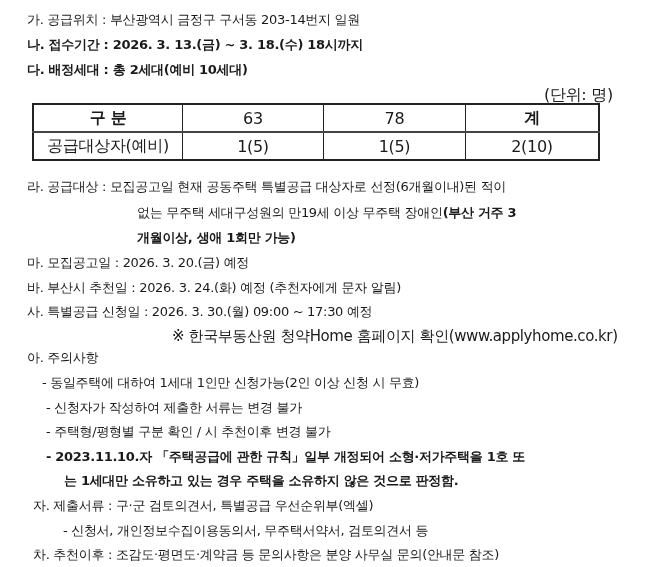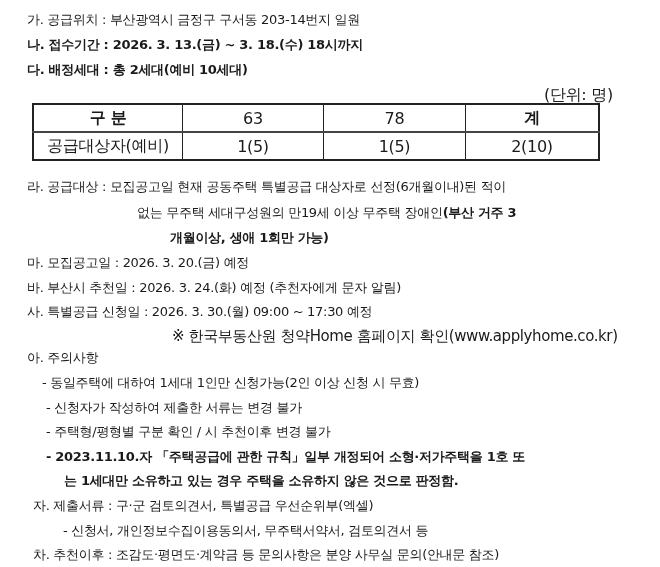--- a/index.html
+++ b/index.html
@@ -61,21 +61,21 @@
   </tr>
 </tbody>
   </table>
 
 <div class="line" style="left:27px; top:177px;">
   <span>라. 공급대상</span><span> : </span><span>모집공고일 현재 공동주택 특별공급 대상자로 선정(6개월이내)된 적이</span>
 </div>
 <div class="line" style="left:137px; top:203px;">
   <span>없는 무주택 세대구성원의 만19세 이상 무주택 장애인</span><span class="b">(부산 거주 3</span>
 </div>
-<div class="line b" style="left:137px; top:228px;margin-left:33px;">개월이상, 생애 1회만 가능)</div>
+<div class="line b" style="left:137px; top:228px;">개월이상, 생애 1회만 가능)</div>
 
 <div class="line" style="left:27px; top:253px;">
   <span>마. 모집공고일</span><span> : </span><span>2026. 3. 20.(금) 예정</span>
 </div>
 
 <div class="line" style="left:27px; top:278px;">
   <span>바. 부산시 추천일</span><span> : </span><span>2026. 3. 24.(화) 예정 (추천자에게 문자 알림)</span>
 </div>
 
 <div class="line" style="left:27px; top:302px;">

